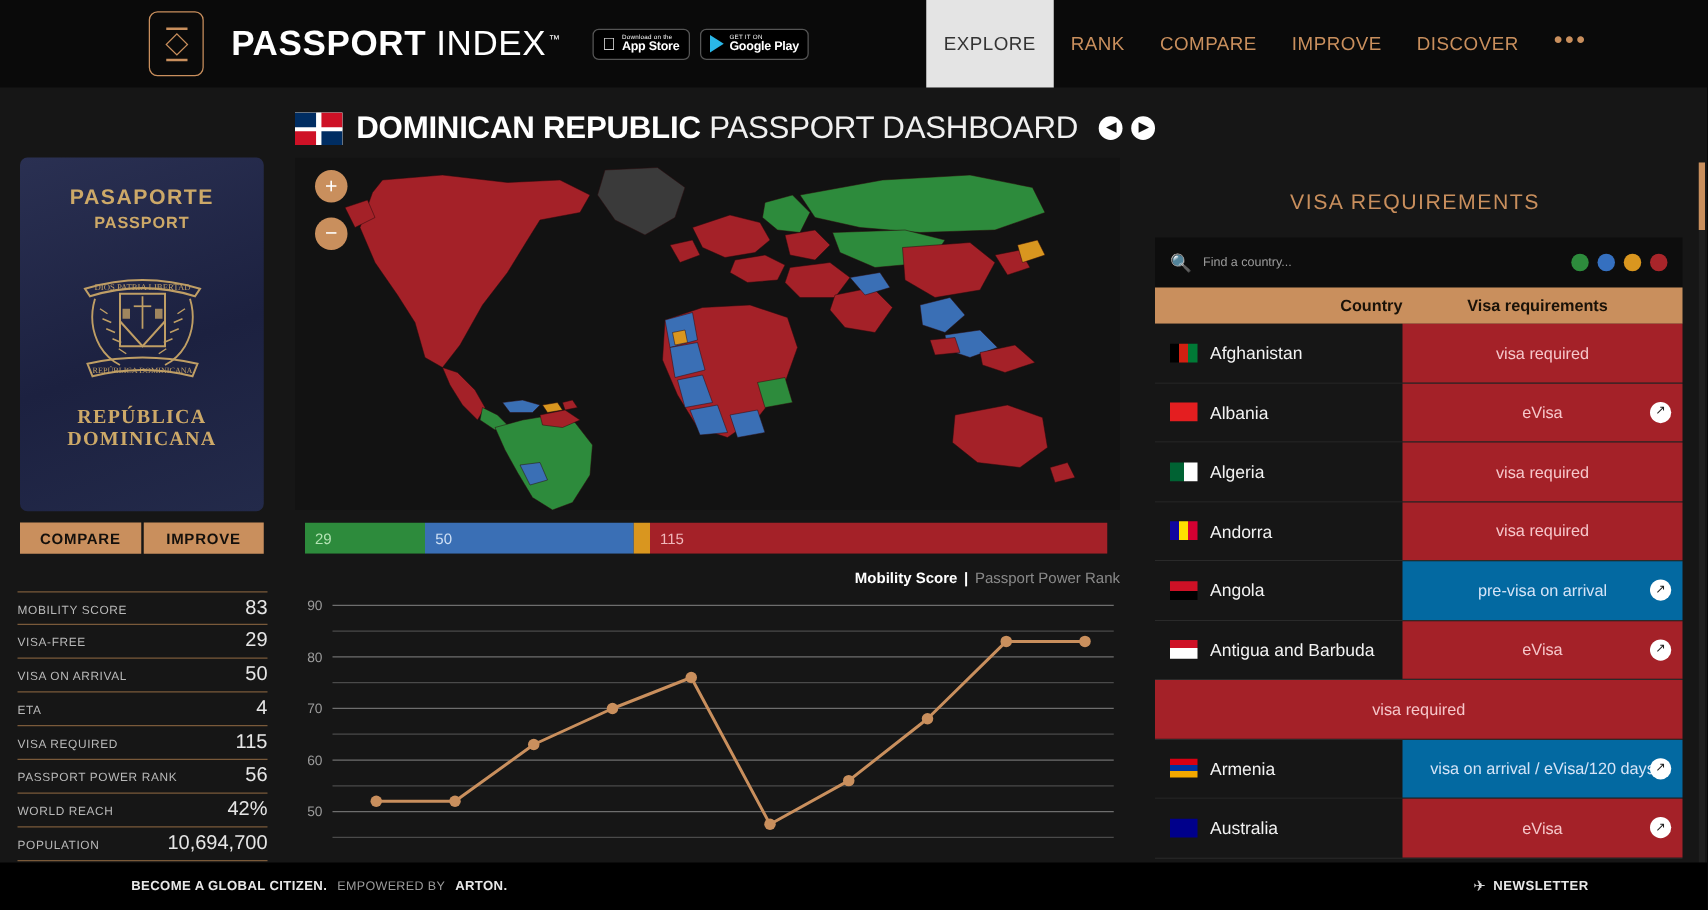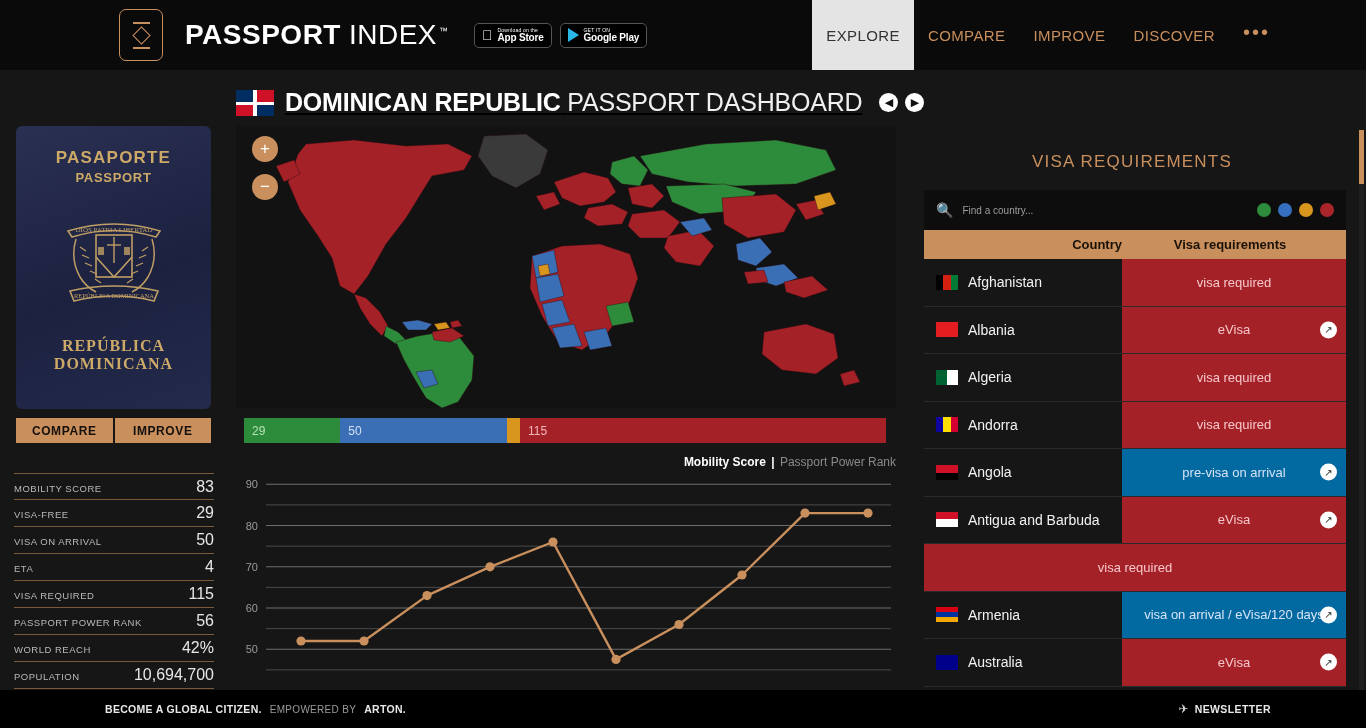--- a/index.html
+++ b/index.html
@@ -56,41 +56,41 @@
     display: flex; align-items: center; gap: 11px;
   }
   .flag-do { width: 38px; height: 26px; position: relative; overflow: hidden; background: #fff; }
   .flag-do .q { position: absolute; width: 17px; height: 12px; }
   .flag-do .q1 { left: 0; top: 0; background: #002d62; }
   .flag-do .q2 { right: 0; top: 0; background: #ce1126; }
   .flag-do .q3 { left: 0; bottom: 0; background: #ce1126; }
   .flag-do .q4 { right: 0; bottom: 0; background: #002d62; }
   .flag-do .vb { position: absolute; left: 17px; top: 0; width: 4px; height: 26px; background: #fff; }
   .flag-do .hb { position: absolute; left: 0; top: 12px; width: 38px; height: 3px; background: #fff; }
-  .title-txt { font-size: 25px; letter-spacing: -.2px; white-space: nowrap; text-decoration: underline; }
+  .title-txt { font-size: 25px; letter-spacing: -.2px; white-space: nowrap; }
   .title-txt .strong { color: #fff; font-weight: bold; }
   .title-txt .light { color: #f0f0f0; font-weight: 300; }
   .nav-arrows { display: flex; gap: 7px; margin-left: 6px; }
   .circ-btn {
     width: 19px; height: 19px; border-radius: 50%; background: #fff;
     display: flex; align-items: center; justify-content: center;
     color: #111; font-size: 11px; line-height: 1; cursor: pointer;
   }
 
   
   .passport-card {
     position: absolute; left: 16px; top: 126px; width: 195px; height: 283px;
     background: linear-gradient(160deg,#2a3052 0%, #1c2140 55%, #232a4a 100%);
     border-radius: 6px; display: flex; flex-direction: column; align-items: center;
     padding-top: 22px; overflow: hidden;
   }
   .pp-t1 { color: #cda968; font-size: 17px; font-weight: bold; letter-spacing: 1.2px; }
   .pp-t2 { color: #cda968; font-size: 13px; font-weight: bold; letter-spacing: .7px; margin-top: 2px; }
   .pp-crest { margin-top: 12px; width: 120px; height: 120px; position: relative; opacity: .92; }
-  .pp-t3 { color: #cda968; font-size: 16px; font-family: "Liberation Serif", serif; font-weight: bold; letter-spacing: 1px; margin-top: 20px; }
+  .pp-t3 { color: #cda968; font-size: 16px; font-family: "Liberation Serif", serif; font-weight: bold; letter-spacing: 1px; margin-top: 8px; }
   .pp-t4 { color: #cda968; font-size: 16px; font-family: "Liberation Serif", serif; font-weight: bold; letter-spacing: 1px; }
 
   .btn-row { position: absolute; left: 16px; top: 418px; width: 195px; display: flex; gap: 2px; }
   .cta {
     flex: 1; height: 25px; background: #c98f5d; color: #14100c;
     font-size: 12px; font-weight: bold; letter-spacing: .6px;
     display: flex; align-items: center; justify-content: center; cursor: pointer;
   }
 
   .stats { position: absolute; left: 14px; top: 473px; width: 200px; }
@@ -224,20 +224,21 @@
       <div class="badge">
         <span class="gp-tri"></span>
         <span class="txt">
           <span class="s">GET IT ON</span>
           <span class="l">Google Play</span>
         </span>
       </div>
     </div>
     <div class="nav">
       <div class="nav-item active">EXPLORE</div>
+      <div class="nav-item">RANK</div>
       <div class="nav-item">COMPARE</div>
       <div class="nav-item">IMPROVE</div>
       <div class="nav-item">DISCOVER</div>
       <div class="nav-item dots">•••</div>
     </div>
   </div>
 
   <div class="page-title">
     <div class="flag-do">
       <div class="q q1"></div>

